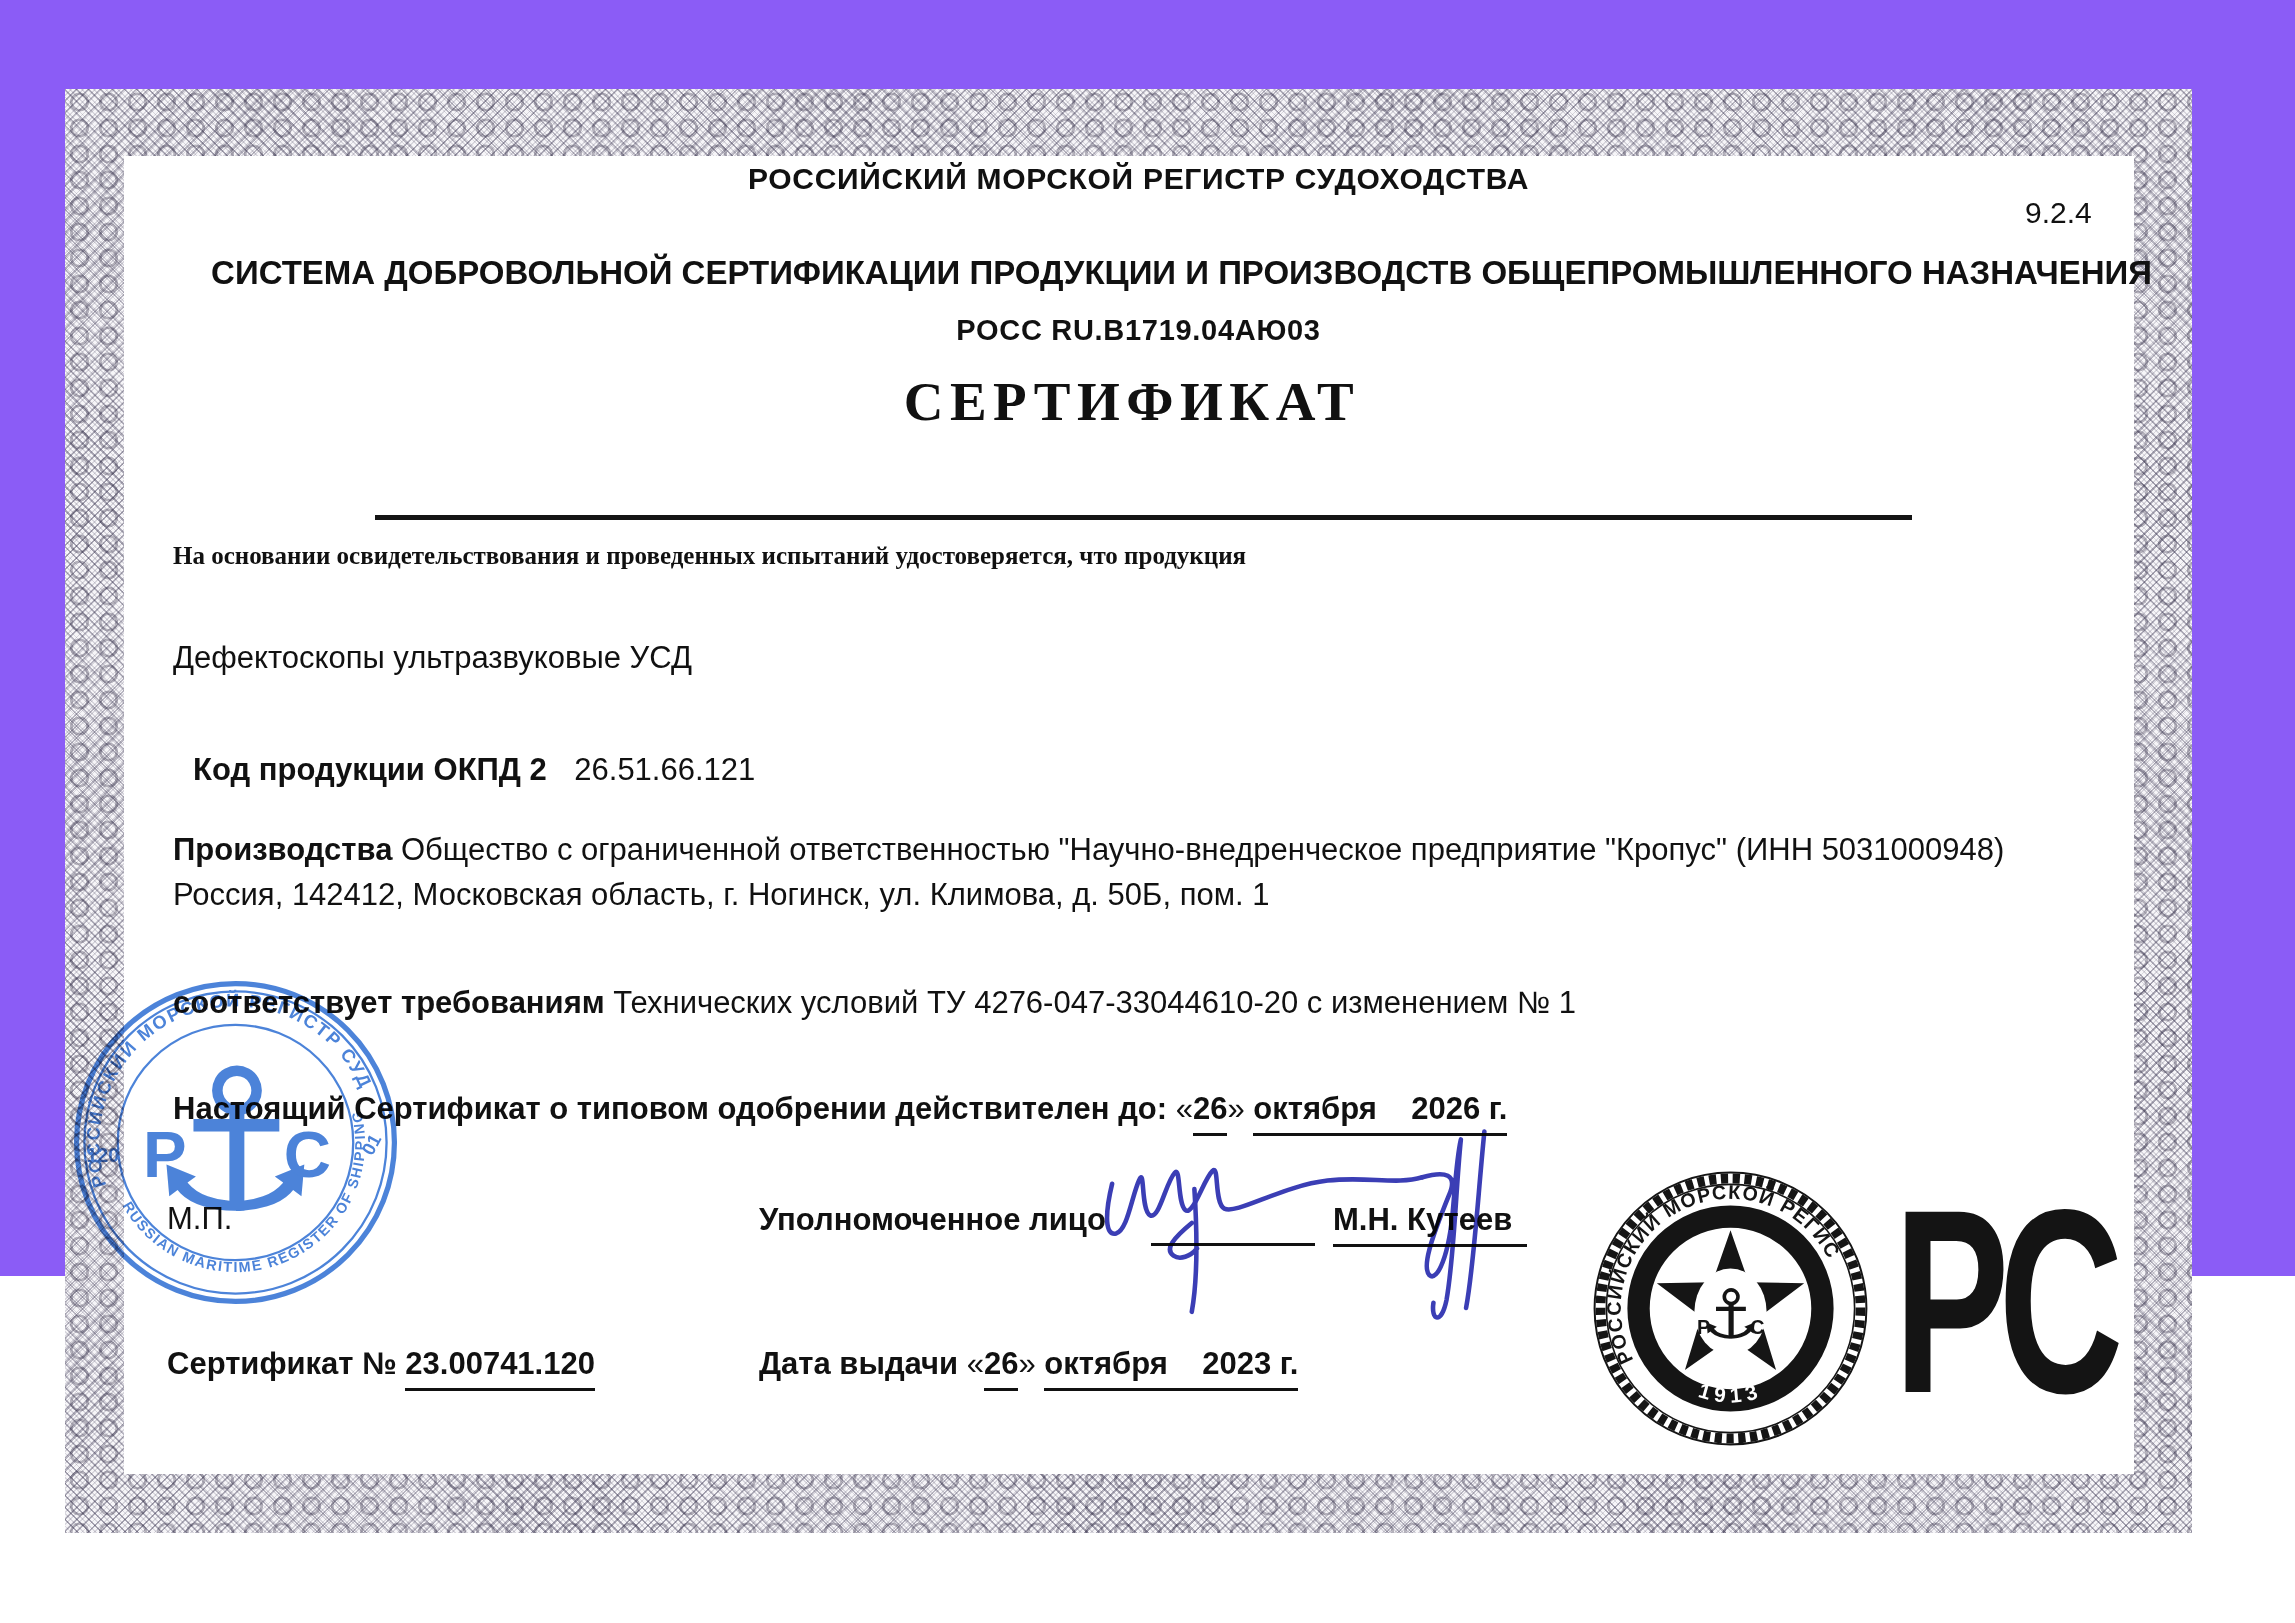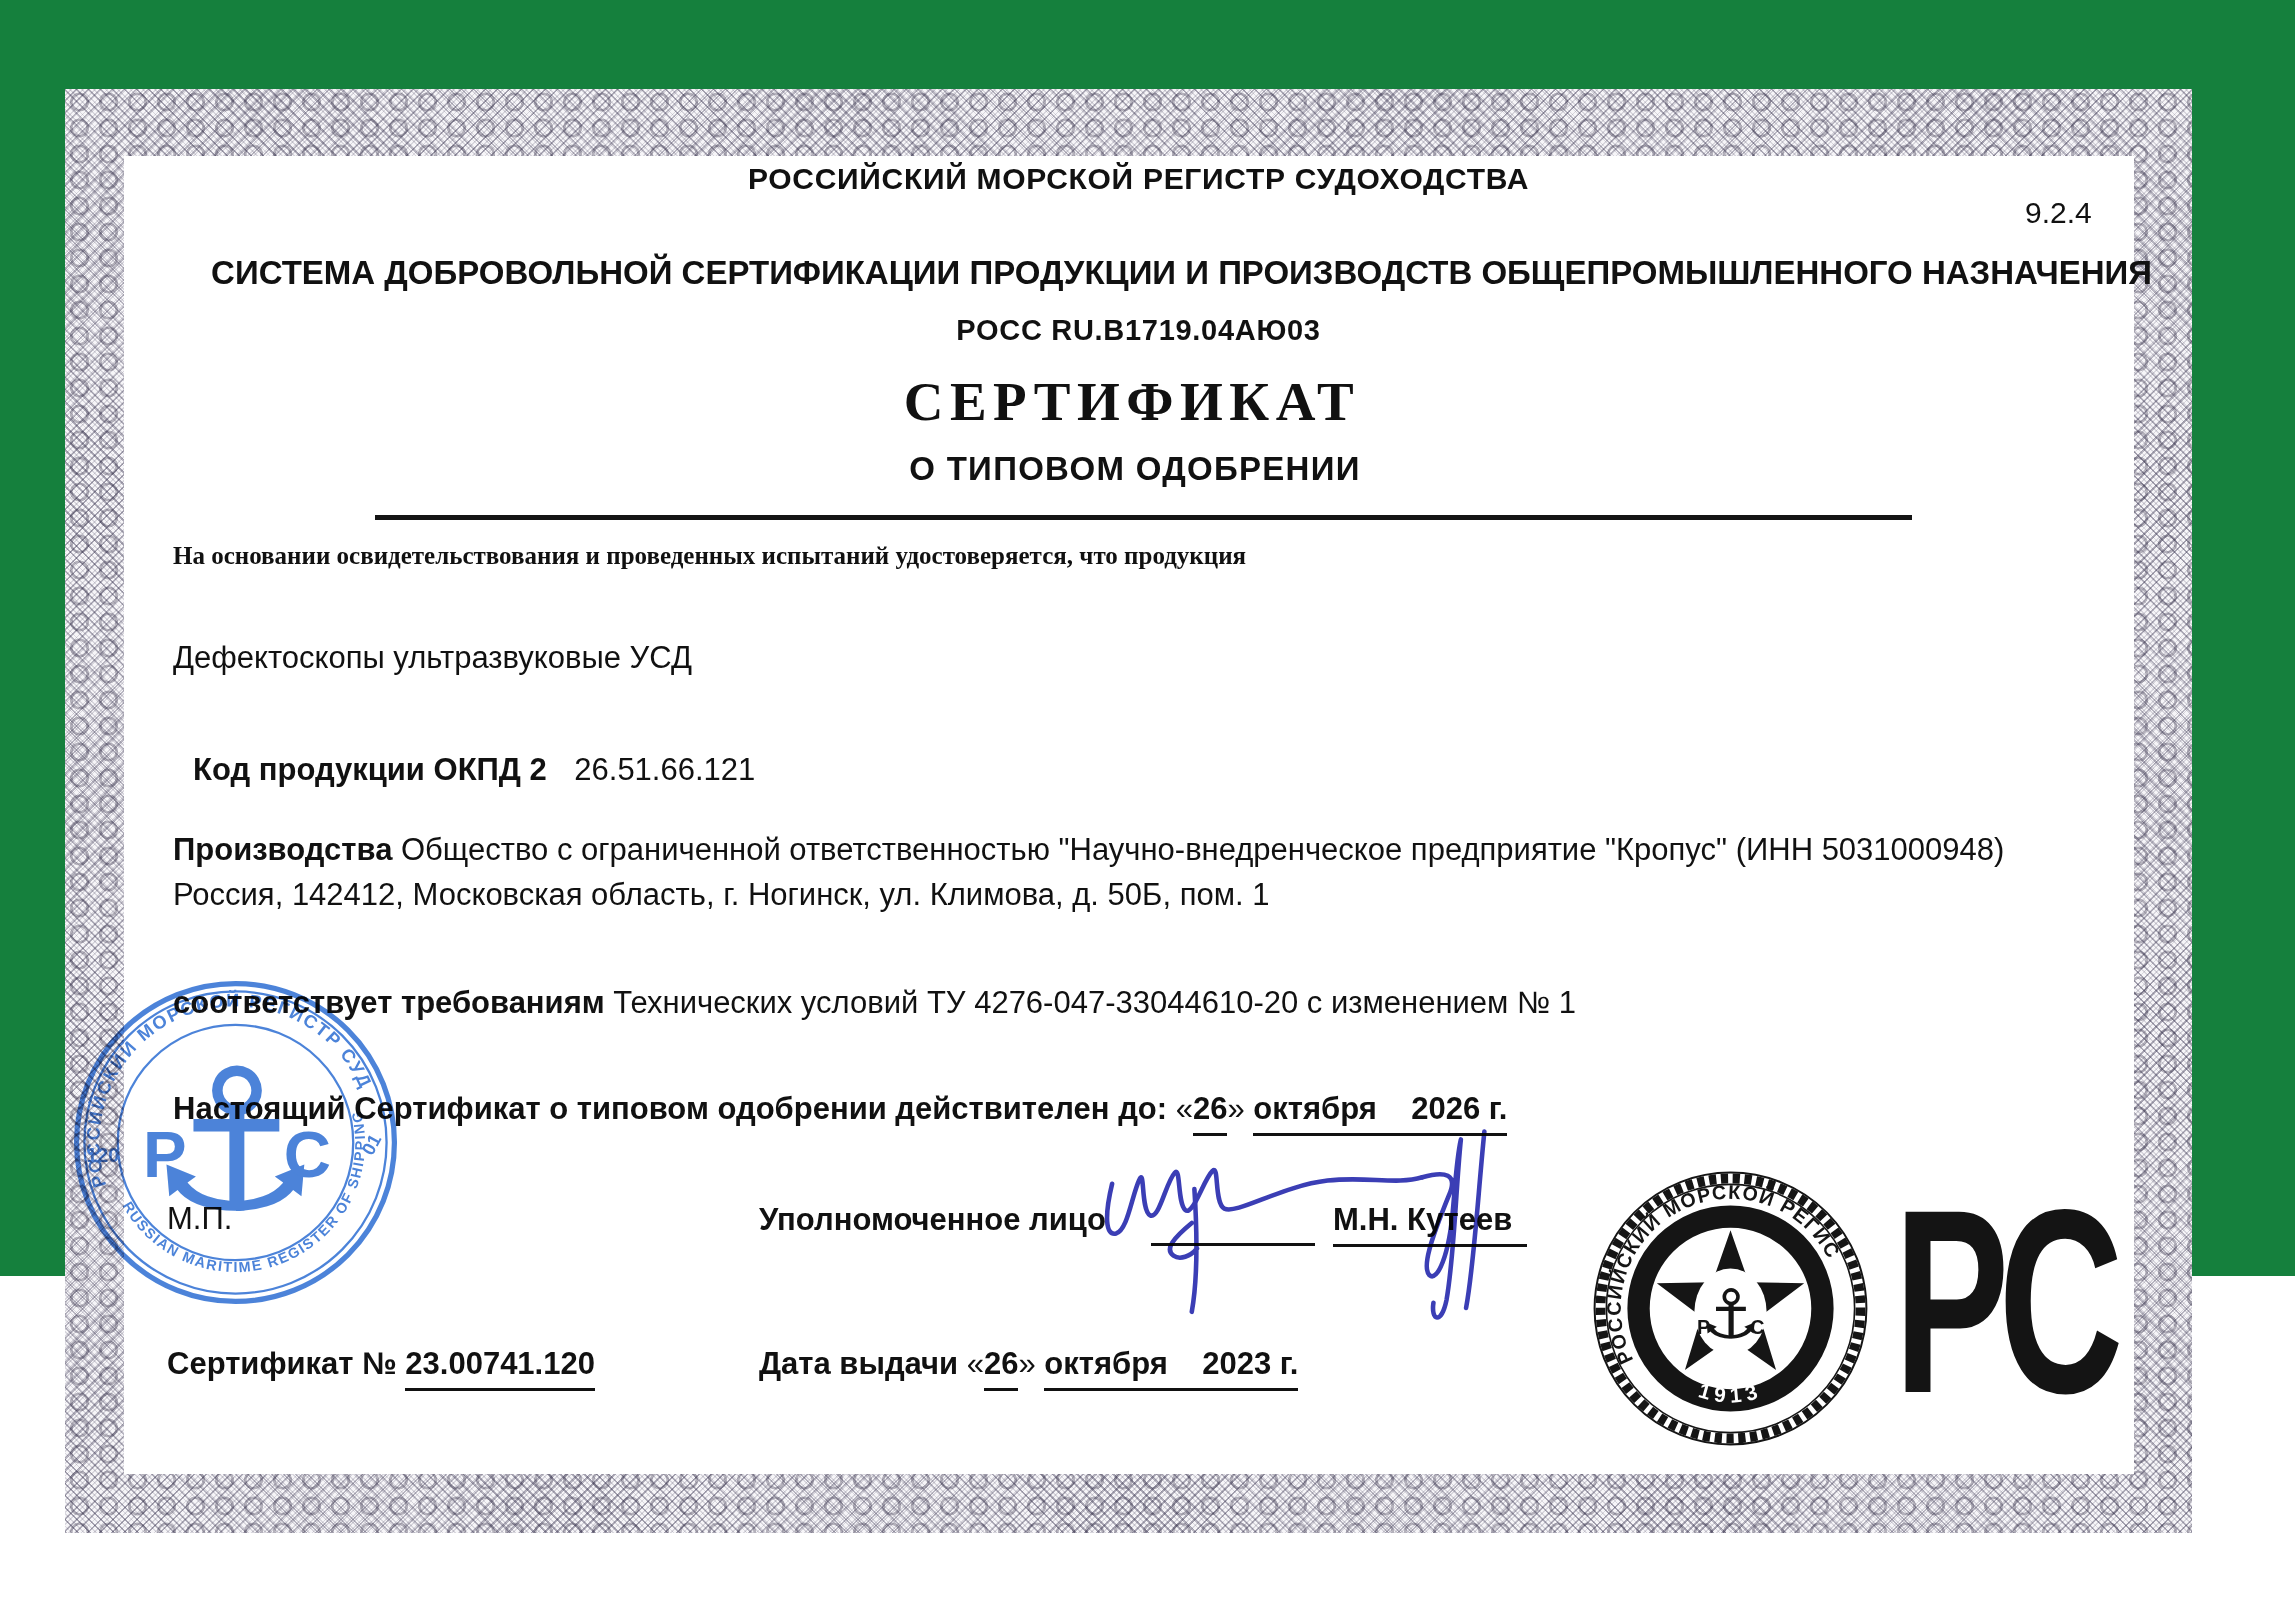--- a/index.html
+++ b/index.html
@@ -1,16 +1,16 @@
 <!DOCTYPE html>
 <html style="font-size:10.5px"><head>
 <meta charset="utf-8">
 <style>
   html,body{margin:0;padding:0;background:#ffffff;width:2295px;height:1623px;overflow:hidden;}
-  .page{position:relative;width:2295px;height:1276px;background:#15803d;
+  .page{position:relative;width:2295px;height:1276px;background:#8b5cf6;
         font-family:"Liberation Sans","DejaVu Sans",sans-serif;color:#111;}
   [data-bind]{white-space:pre-wrap;}
 
   
   .frame{position:absolute;left:65px;top:89px;width:2127px;height:1444px;z-index:1;
     background-color:#f6f5f8;
     background-image:
       radial-gradient(circle, rgba(40,35,60,0) 6.5px, rgba(40,35,60,.32) 7.2px, rgba(40,35,60,.32) 9.2px, rgba(40,35,60,0) 9.8px),
       repeating-linear-gradient(45deg, rgba(45,40,70,.30) 0 1.6px, rgba(45,40,70,0) 1.6px 8.5px),
       repeating-linear-gradient(-45deg, rgba(45,40,70,.30) 0 1.6px, rgba(45,40,70,0) 1.6px 8.5px),
@@ -66,21 +66,20 @@
     <div class="frame-inner"></div>
   </div>
 
   <div class="layer">
 
     <div class="abs ctr t-org" data-bind="header.org_name">РОССИЙСКИЙ МОРСКОЙ РЕГИСТР СУДОХОДСТВА</div>
     <div class="abs t-sec" data-bind="meta.section_number">9.2.4</div>
     <div class="abs ctr t-sys" data-bind="header.system_line">СИСТЕМА ДОБРОВОЛЬНОЙ СЕРТИФИКАЦИИ ПРОДУКЦИИ И ПРОИЗВОДСТВ ОБЩЕПРОМЫШЛЕННОГО НАЗНАЧЕНИЯ</div>
     <div class="abs ctr t-reg" data-bind="header.reg_number">РОСС RU.B1719.04АЮ03</div>
     <div class="abs ctr t-title" data-bind="header.title">СЕРТИФИКАТ</div>
-    <div class="abs ctr t-sub" data-bind="header.subtitle">О ТИПОВОМ ОДОБРЕНИИ</div>
     <div class="abs rule"></div>
 
     <div class="abs t-statement row" data-bind="body.statement">На основании освидетельствования и проведенных испытаний удостоверяется, что продукция</div>
     <div class="abs t-product row" data-bind="body.product">Дефектоскопы ультразвуковые УСД</div>
 
     <div class="abs t-code row"><span class="b" data-bind="body.product_code_label">Код продукции ОКПД 2</span><span class="gap"></span><span data-bind="body.product_code">26.51.66.121</span></div>
 
     <div class="abs t-manuf1 row"><span class="b" data-bind="body.manufacturer_label">Производства</span><span data-bind="body.manufacturer"> Общество с ограниченной ответственностью "Научно-внедренческое предприятие "Кропус" (ИНН 5031000948)</span></div>
     <div class="abs t-manuf2 row" data-bind="body.manufacturer_address">Россия, 142412, Московская область, г. Ногинск, ул. Климова, д. 50Б, пом. 1</div>
 

